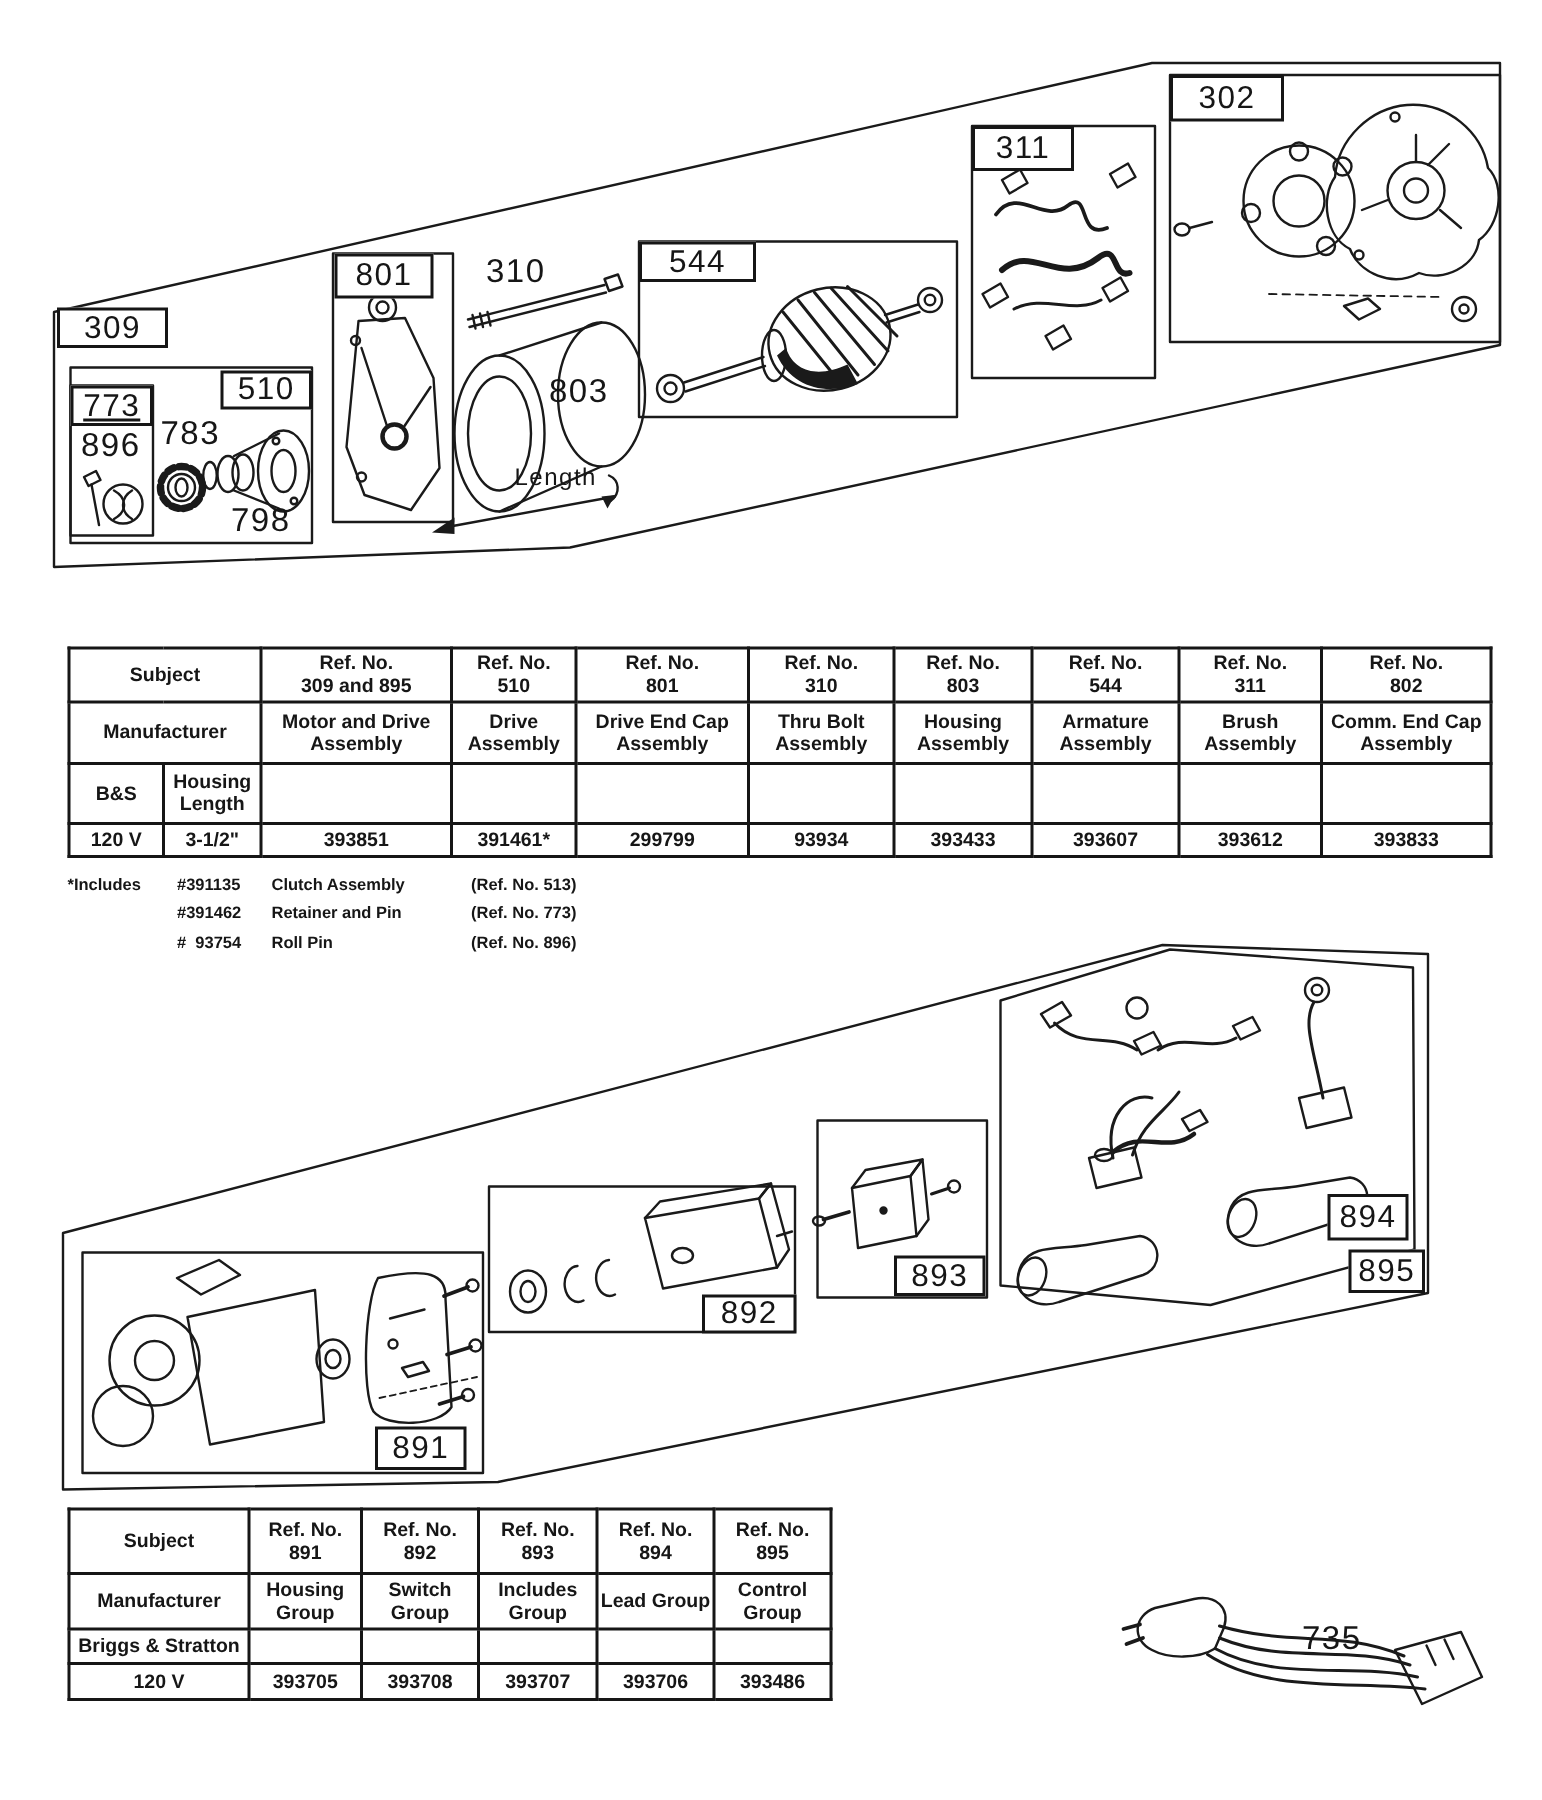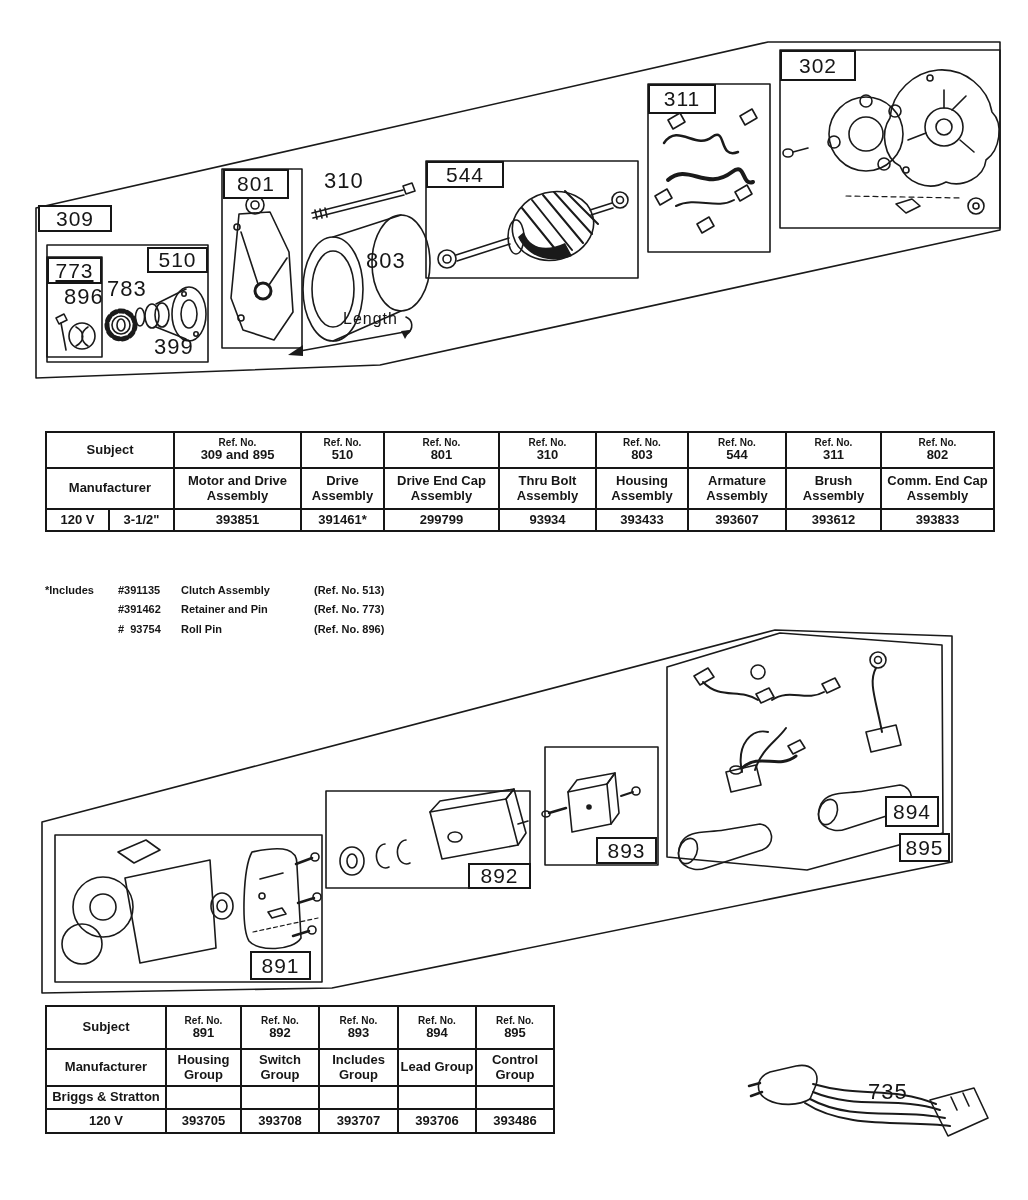--- a/index.html
+++ b/index.html
@@ -8,21 +8,21 @@
   svg.art{position:absolute;left:0;top:0;}
   .callout{position:absolute;display:flex;align-items:center;justify-content:center;
            border:2px solid #161616;background:#ffffff;font-size:21px;letter-spacing:1px;
            box-sizing:border-box;}
   .lbl{position:absolute;font-size:21px;letter-spacing:1px;background:transparent;white-space:nowrap;}
   .lbl.big{font-size:22px;}
   table.ptable{position:absolute;border-collapse:collapse;table-layout:fixed;
                font-weight:bold;text-align:center;color:#161616;background:#fff;}
   table.ptable td{border:2px solid #161616;padding:0 1px;vertical-align:middle;
                   line-height:1.12;font-size:13px;overflow:hidden;}
-  table.ptable td .rn{font-size:10px;}
+  table.ptable td .rn{font-size:13px;}
   tr.tr-a{height:36px;} tr.tr-b{height:41px;} tr.tr-c{height:40px;} tr.tr-d{height:22px;}
   tr.t2-a{height:43px;} tr.t2-b{height:37px;} tr.t2-c{height:23px;} tr.t2-d{height:24px;}
   td.val{font-size:14px;}
   .fn{position:absolute;left:45px;top:580px;font-weight:bold;font-size:11px;}
   .fn-row{display:grid;grid-template-columns:73px 63px 133px auto;height:19.5px;align-items:center;}
   .fn-row span{white-space:pre;}
 </style>
 </head>
 <body>
 
@@ -234,24 +234,24 @@
         <path d="M813,1084 C862,1098 892,1086 936,1104" stroke-width="2"></path>
         <path d="M813,1092 C857,1110 897,1096 940,1110" stroke-width="2"></path>
         <path d="M810,1099 C852,1122 902,1108 945,1118" stroke-width="2"></path>
         <path d="M805,1103 C846,1130 906,1120 950,1126" stroke-width="2"></path>
       </g>
     </g>
   </svg>
 
   <div class="callout" style="left:38px;top:205px;width:74px;height:27px;">309</div>
   <div class="callout" style="left:47px;top:257px;width:55px;height:27px;text-decoration:underline;">773</div>
-  <div class="lbl big" style="left:54px;top:284px;margin-left:10px;">896</div>
+  <div class="lbl big" style="left:54px;top:284px;">896</div>
   <div class="lbl big" style="left:107px;top:276px;text-align:right;">783</div>
   <div class="callout" style="left:147px;top:247px;width:61px;height:26px;">510</div>
-  <div class="lbl big" style="left:154px;top:334px;">399</div>
+  <div class="lbl big" style="left:154px;top:334px;">798</div>
   <div class="callout" style="left:223px;top:169px;width:66px;height:30px;">801</div>
   <div class="lbl big" style="left:324px;top:168px;">310</div>
   <div class="lbl big" style="left:366px;top:248px;">803</div>
   <div class="callout" style="left:426px;top:161px;width:78px;height:27px;">544</div>
   <div class="callout" style="left:648px;top:84px;width:68px;height:30px;">311</div>
   <div class="callout" style="left:780px;top:50px;width:76px;height:31px;">302</div>
   <div class="lbl" style="left:343px;top:310px;font-size:16px;">Length</div>
 
   <div class="callout" style="left:250px;top:951px;width:61px;height:29px;">891</div>
   <div class="callout" style="left:468px;top:863px;width:63px;height:26px;">892</div>
@@ -312,20 +312,32 @@
     <tr class="tr-b">
       <td colspan="2">Manufacturer</td>
       <td>Motor and Drive Assembly</td>
       <td>Drive Assembly</td>
       <td>Drive End Cap Assembly</td>
       <td>Thru Bolt Assembly</td>
       <td>Housing Assembly</td>
       <td>Armature Assembly</td>
       <td>Brush Assembly</td>
       <td>Comm. End Cap Assembly</td>
+    </tr>
+    <tr class="tr-c">
+      <td>B&amp;S</td>
+      <td>Housing Length</td>
+      <td></td>
+      <td></td>
+      <td></td>
+      <td></td>
+      <td></td>
+      <td></td>
+      <td></td>
+      <td></td>
     </tr>
     <tr class="tr-d">
       <td class="val">120 V</td>
       <td class="val">3-1/2"</td>
       <td class="val">393851</td>
       <td class="val">391461*</td>
       <td class="val">299799</td>
       <td class="val">93934</td>
       <td class="val">393433</td>
       <td class="val">393607</td>

